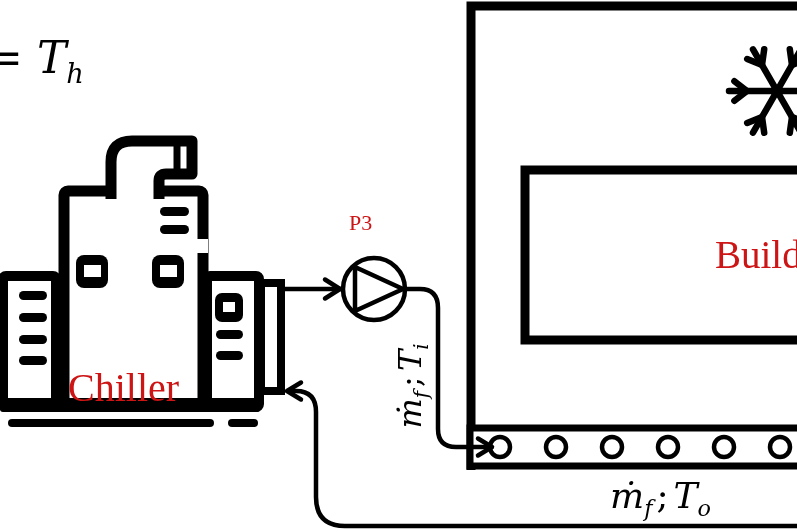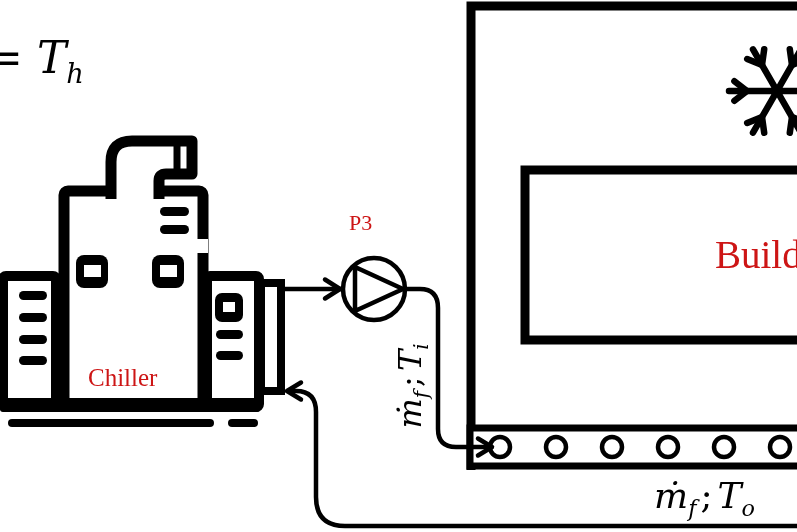--- a/index.html
+++ b/index.html
@@ -10,30 +10,30 @@
   }
   svg.diagram{position:absolute;left:0;top:0;}
   .lbl{position:absolute;white-space:nowrap;color:#000;}
   .red{color:#cd1515;font-family:"Liberation Serif","DejaVu Serif",serif;}
   .math{font-style:italic;}
   .math sub, .eq sub{font-style:italic;font-size:0.62em;}
   .eq .op{font-style:normal;}
   .eq .var{font-style:italic;}
   #equation-label{left:-14px;top:32px;font-size:44px;}
   #pump-label{left:349px;top:210px;font-size:22px;}
-  #chiller-label{left:88px;top:364px;font-size:25px;}
+  #chiller-label{left:68px;top:364px;font-size:40px;}
   #building-label{left:715px;top:232px;font-size:39px;}
   #flow-in-label{
     left:345px;top:366px;width:130px;height:40px;line-height:40px;
     text-align:center;font-size:32px;
     transform:rotate(-90deg);
   }
   #flow-out-label{
     left:610px;top:474px;width:145px;height:44px;line-height:44px;
-    text-align:right;font-size:36px;
+    text-align:left;font-size:36px;
   }
   .sep{padding:0 5px 0 4px;font-style:normal;}
 </style>
 </head>
 <body>
 
 <svg class="diagram" width="797" height="532" viewBox="0 0 797 532">
 
   <g fill="none" stroke="#000" stroke-width="9">
     <path d="M471,470 L471,6 L802,6"></path>

